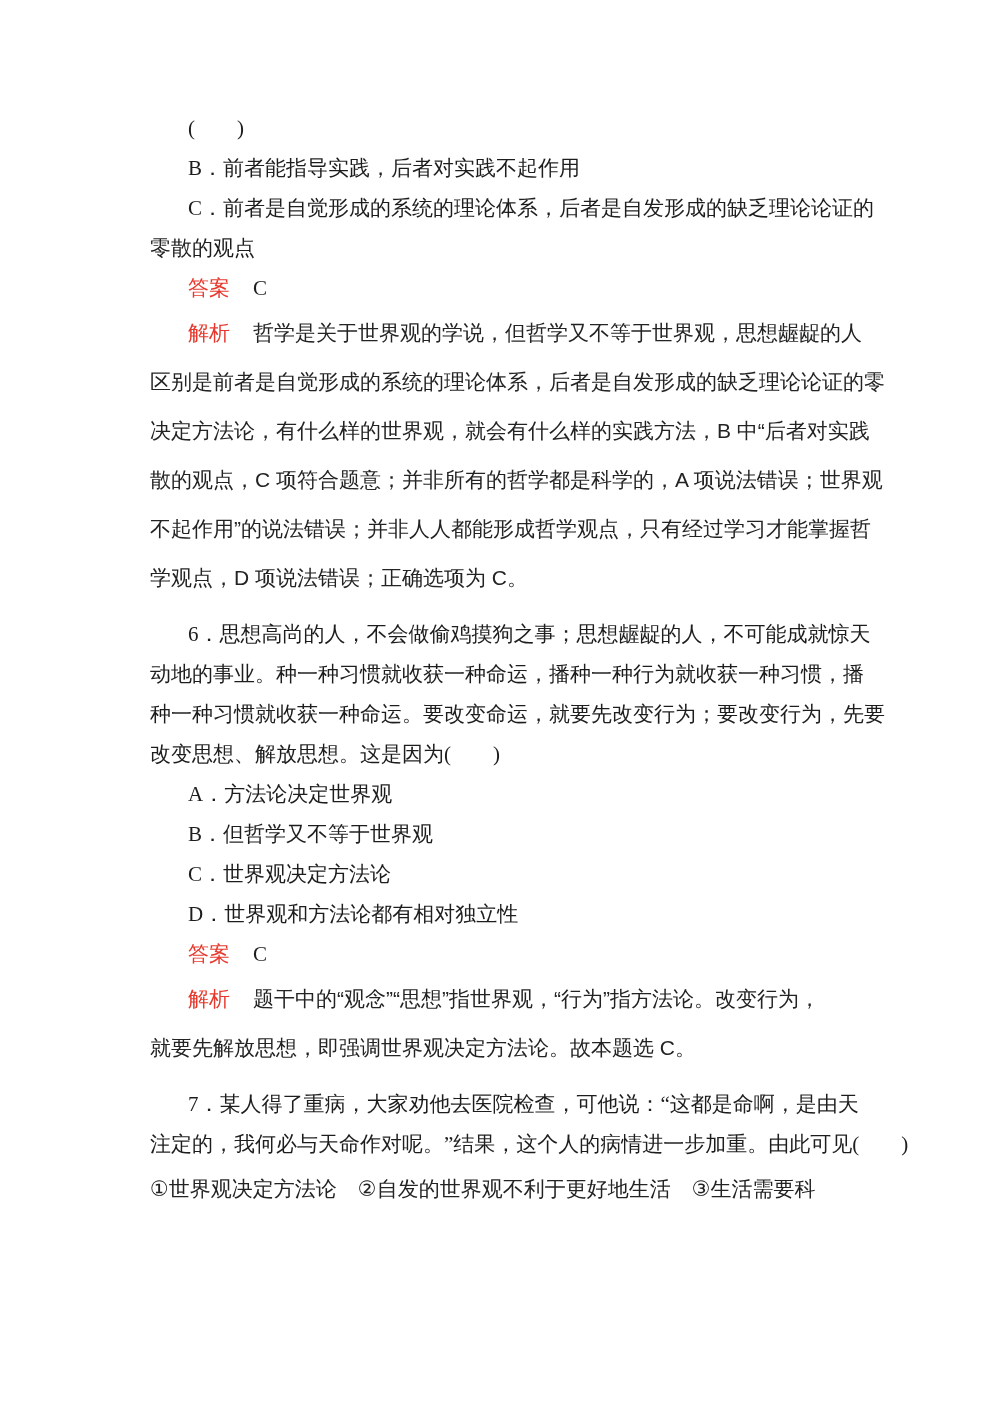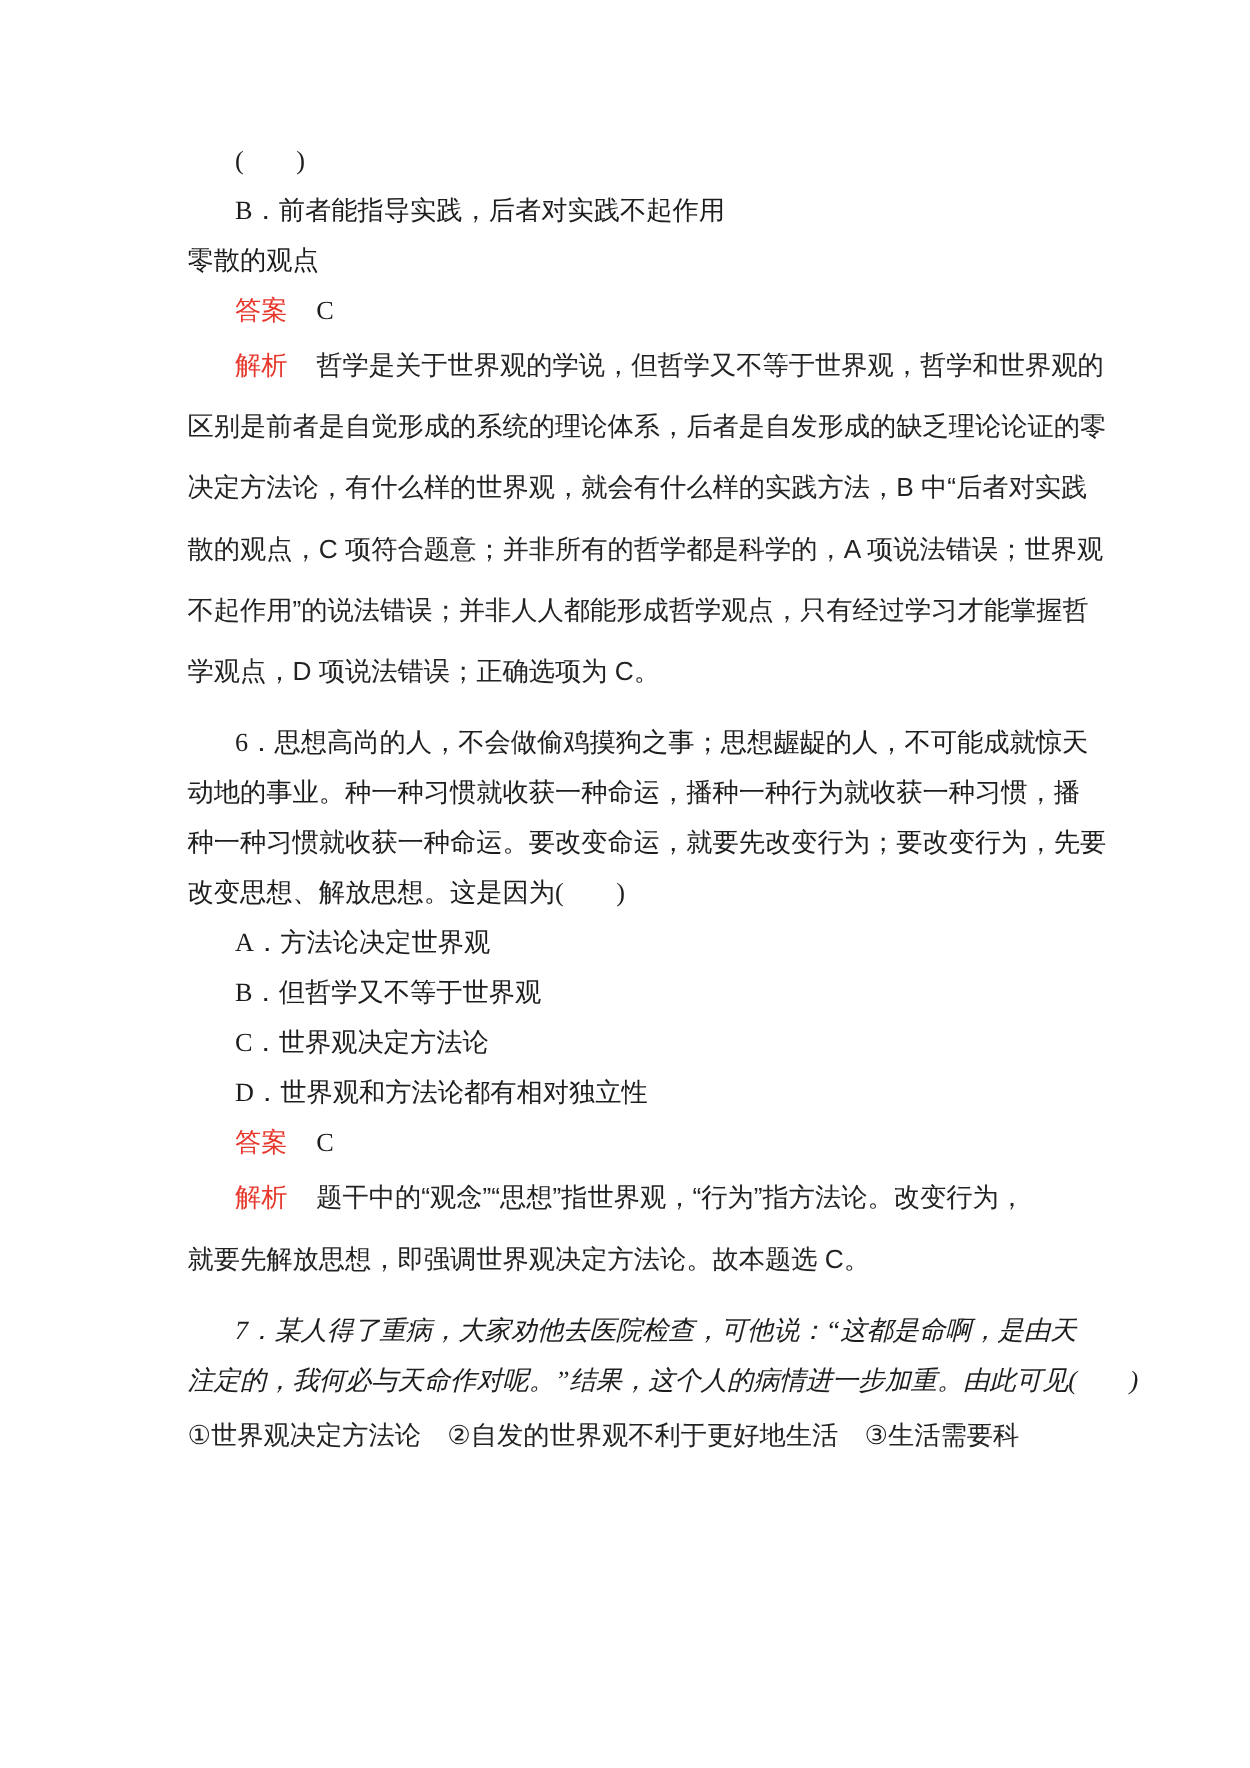--- a/index.html
+++ b/index.html
@@ -48,27 +48,28 @@
 <body style="background: rgb(255, 255, 255);">
 
 <div class="doc">
     <div class="block font-serif">
       <div class="line indent">(　　)</div>
     </div>
     <div class="block font-serif">
       <div class="line indent">B．前者能指导实践，后者对实践不起作用</div>
     </div>
     <div class="block font-serif">
+      <div class="line indent">C．前者是自觉形成的系统的理论体系，后者是自发形成的缺乏理论论证的</div>
       <div class="line">零散的观点</div>
     </div>
     <div class="block font-serif">
       <div class="line indent"><span class="label">答案</span><span>C</span></div>
     </div>
     <div class="block font-sans">
-      <div class="line indent"><span class="label">解析</span><span>哲学是关于世界观的学说，但哲学又不等于世界观，哲学和世界观的</span></div>
+      <div class="line indent"><span class="label">解析</span><span>哲学是关于世界观的学说，但哲学又不等于世界观，思想龌龊的人</span></div>
       <div class="line">区别是前者是自觉形成的系统的理论体系，后者是自发形成的缺乏理论论证的零</div>
       <div class="line">决定方法论，有什么样的世界观，就会有什么样的实践方法，B 中“后者对实践</div>
       <div class="line">散的观点，C 项符合题意；并非所有的哲学都是科学的，A 项说法错误；世界观</div>
       <div class="line">不起作用”的说法错误；并非人人都能形成哲学观点，只有经过学习才能掌握哲</div>
       <div class="line">学观点，D 项说法错误；正确选项为 C。</div>
     </div>
     <div class="block font-serif" style="margin-top: 12px;">
       <div class="line indent">6．思想高尚的人，不会做偷鸡摸狗之事；思想龌龊的人，不可能成就惊天</div>
       <div class="line">动地的事业。种一种习惯就收获一种命运，播种一种行为就收获一种习惯，播</div>
       <div class="line">种一种习惯就收获一种命运。要改变命运，就要先改变行为；要改变行为，先要</div>
@@ -86,20 +87,20 @@
     <div class="block font-serif">
       <div class="line indent">D．世界观和方法论都有相对独立性</div>
     </div>
     <div class="block font-serif">
       <div class="line indent"><span class="label">答案</span><span>C</span></div>
     </div>
     <div class="block font-sans">
       <div class="line indent"><span class="label">解析</span><span>题干中的“观念”“思想”指世界观，“行为”指方法论。改变行为，</span></div>
       <div class="line">就要先解放思想，即强调世界观决定方法论。故本题选 C。</div>
     </div>
-    <div class="block font-serif" style="margin-top: 12px; font-style: italic;">
+    <div class="block font-serif" style="margin-top: 12px;">
       <div class="line indent">7．某人得了重病，大家劝他去医院检查，可他说：“这都是命啊，是由天</div>
       <div class="line">注定的，我何必与天命作对呢。”结果，这个人的病情进一步加重。由此可见(　　)</div>
     </div>
     <div class="block font-sans">
       <div class="line">①世界观决定方法论　②自发的世界观不利于更好地生活　③生活需要科</div>
     </div>
   </div>
 
 </body></html>

